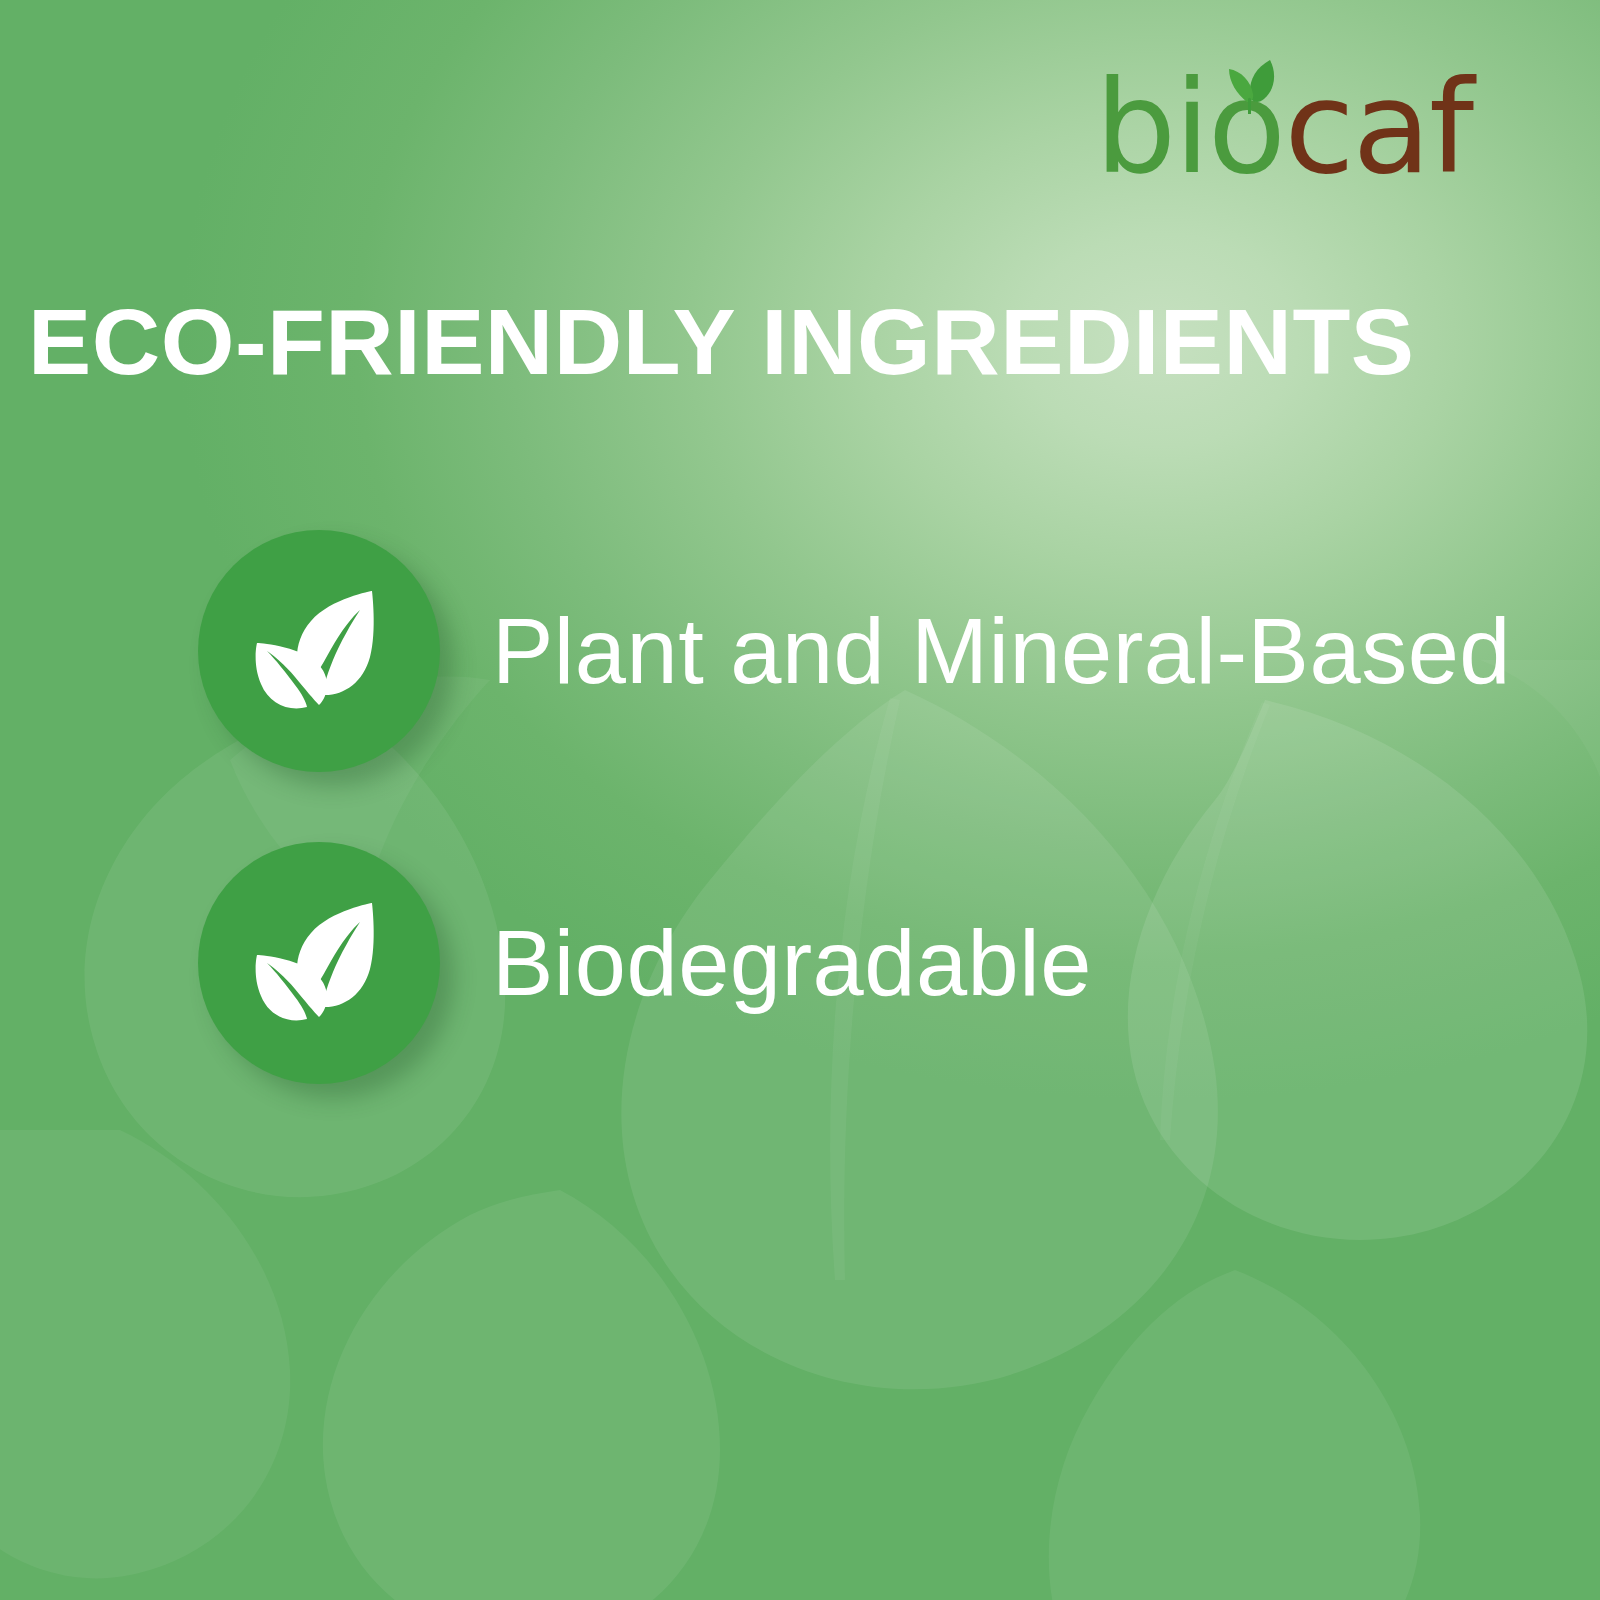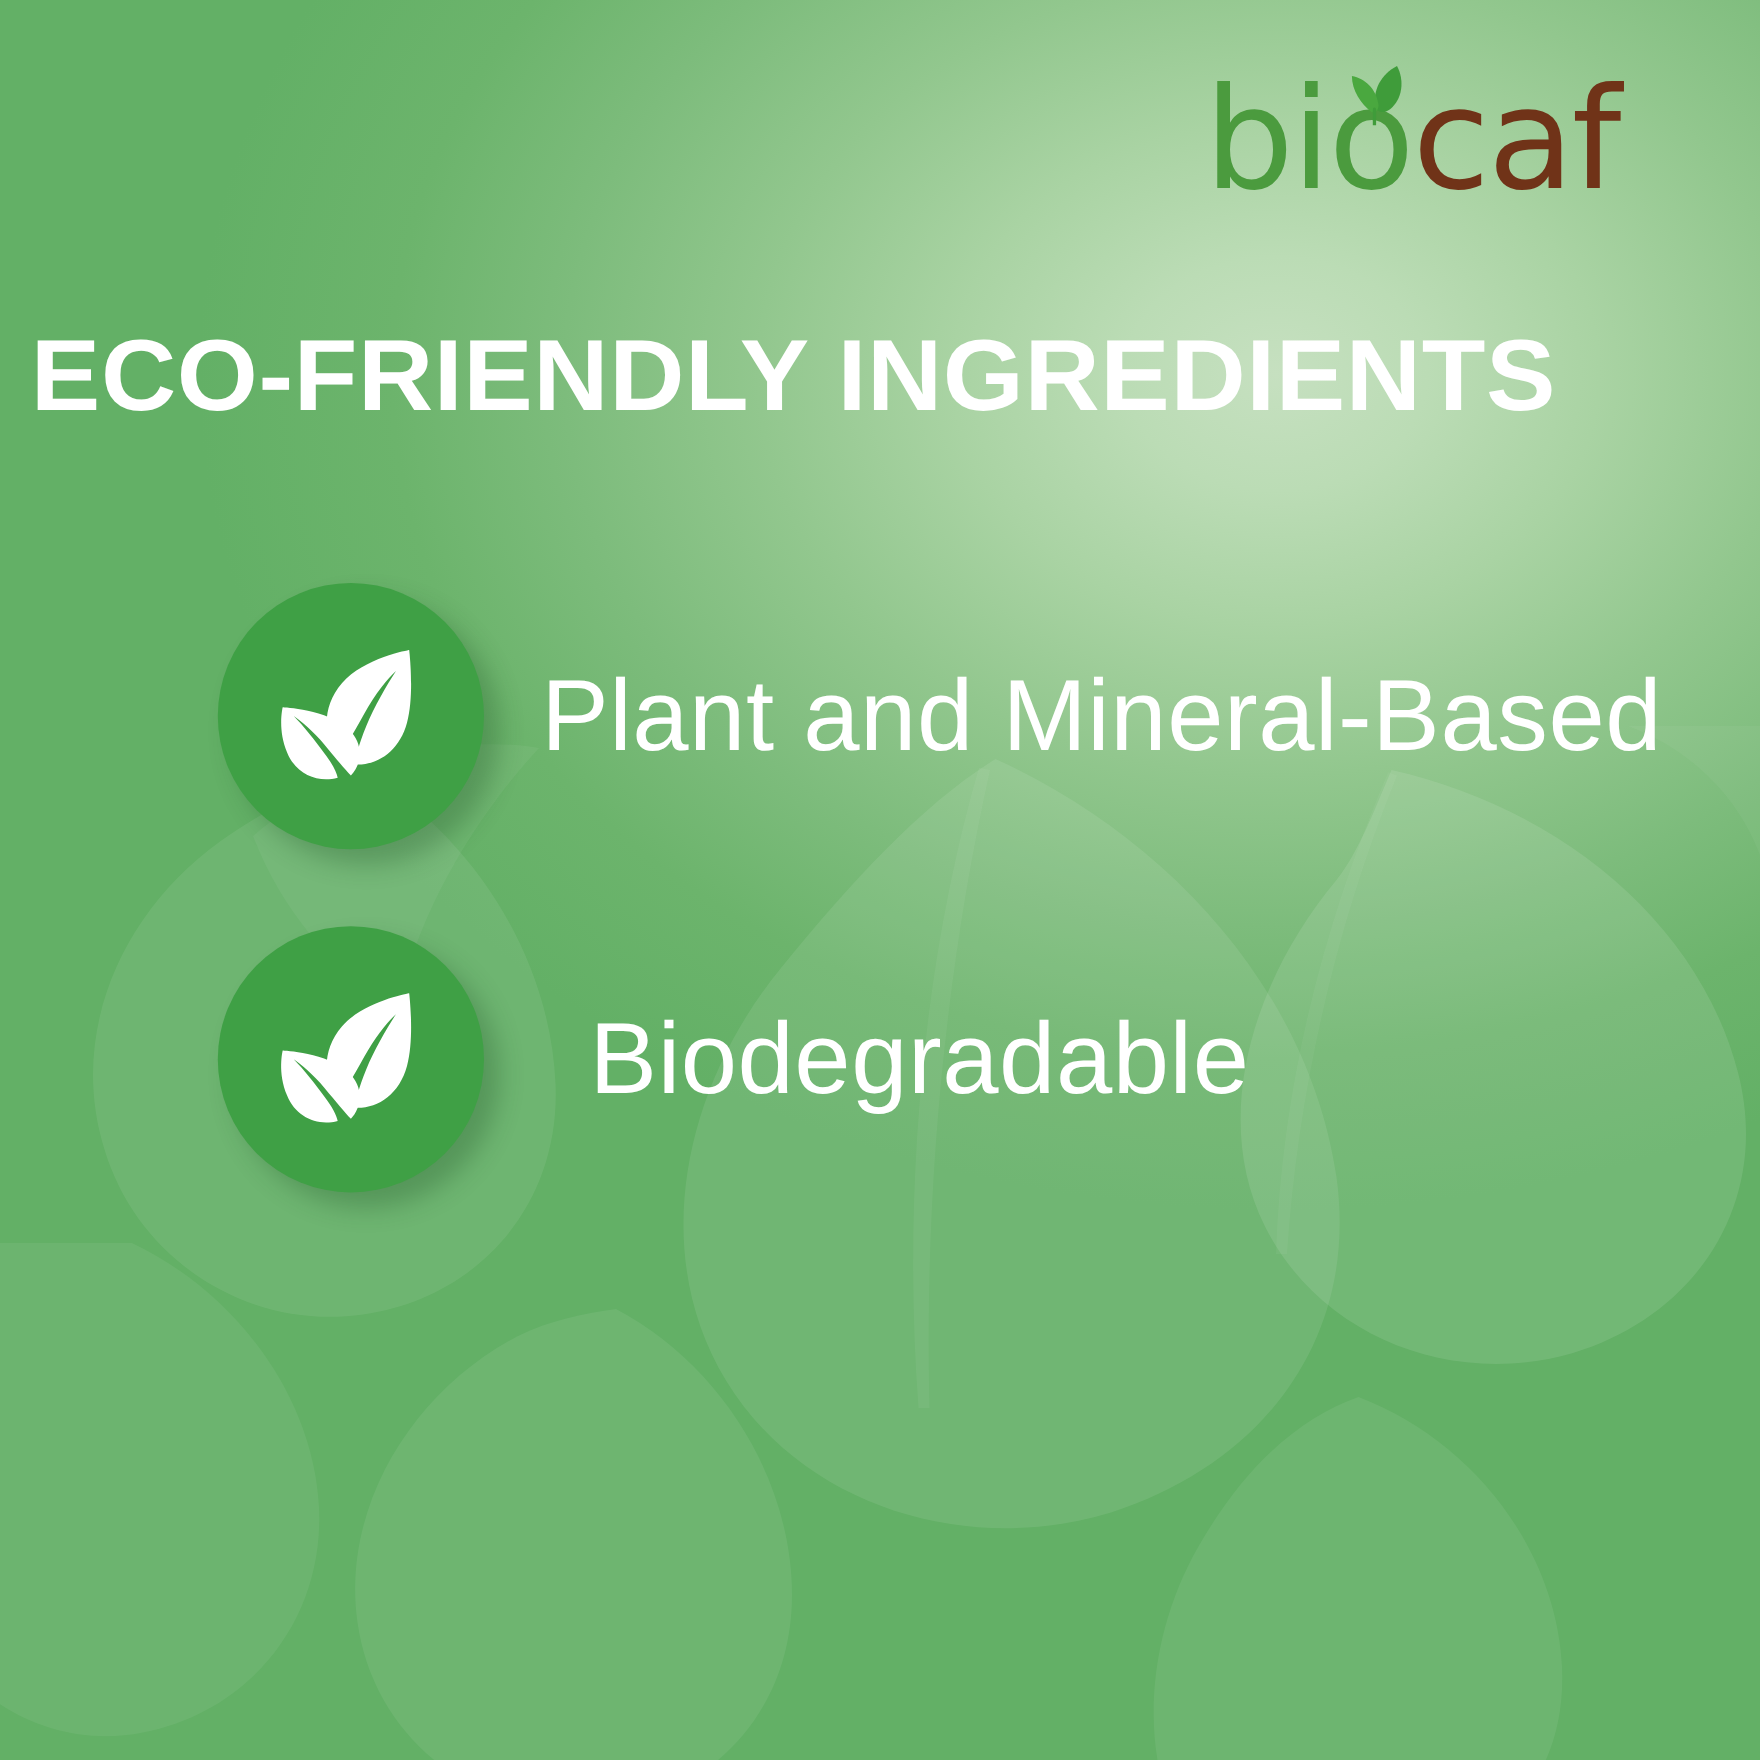--- a/index.html
+++ b/index.html
@@ -86,21 +86,21 @@
   }
   .feature {
     position:absolute;
     left:198px;
     width:1360px;
     height:246px;
     display:flex;
     align-items:center;
   }
   .feature[data-row="0"] { top:528px; }
-  .feature[data-row="1"] { top:840px;gap:44px; }
+  .feature[data-row="1"] { top:840px; }
   .feature[data-row="2"] { top:1152px; }
 
   .badge {
     position:relative;
     flex:0 0 auto;
     width:242px;
     height:242px;
     border-radius:50%;
     background:#3fa045;
     box-shadow:14px 14px 22px rgba(30,80,35,0.30);

